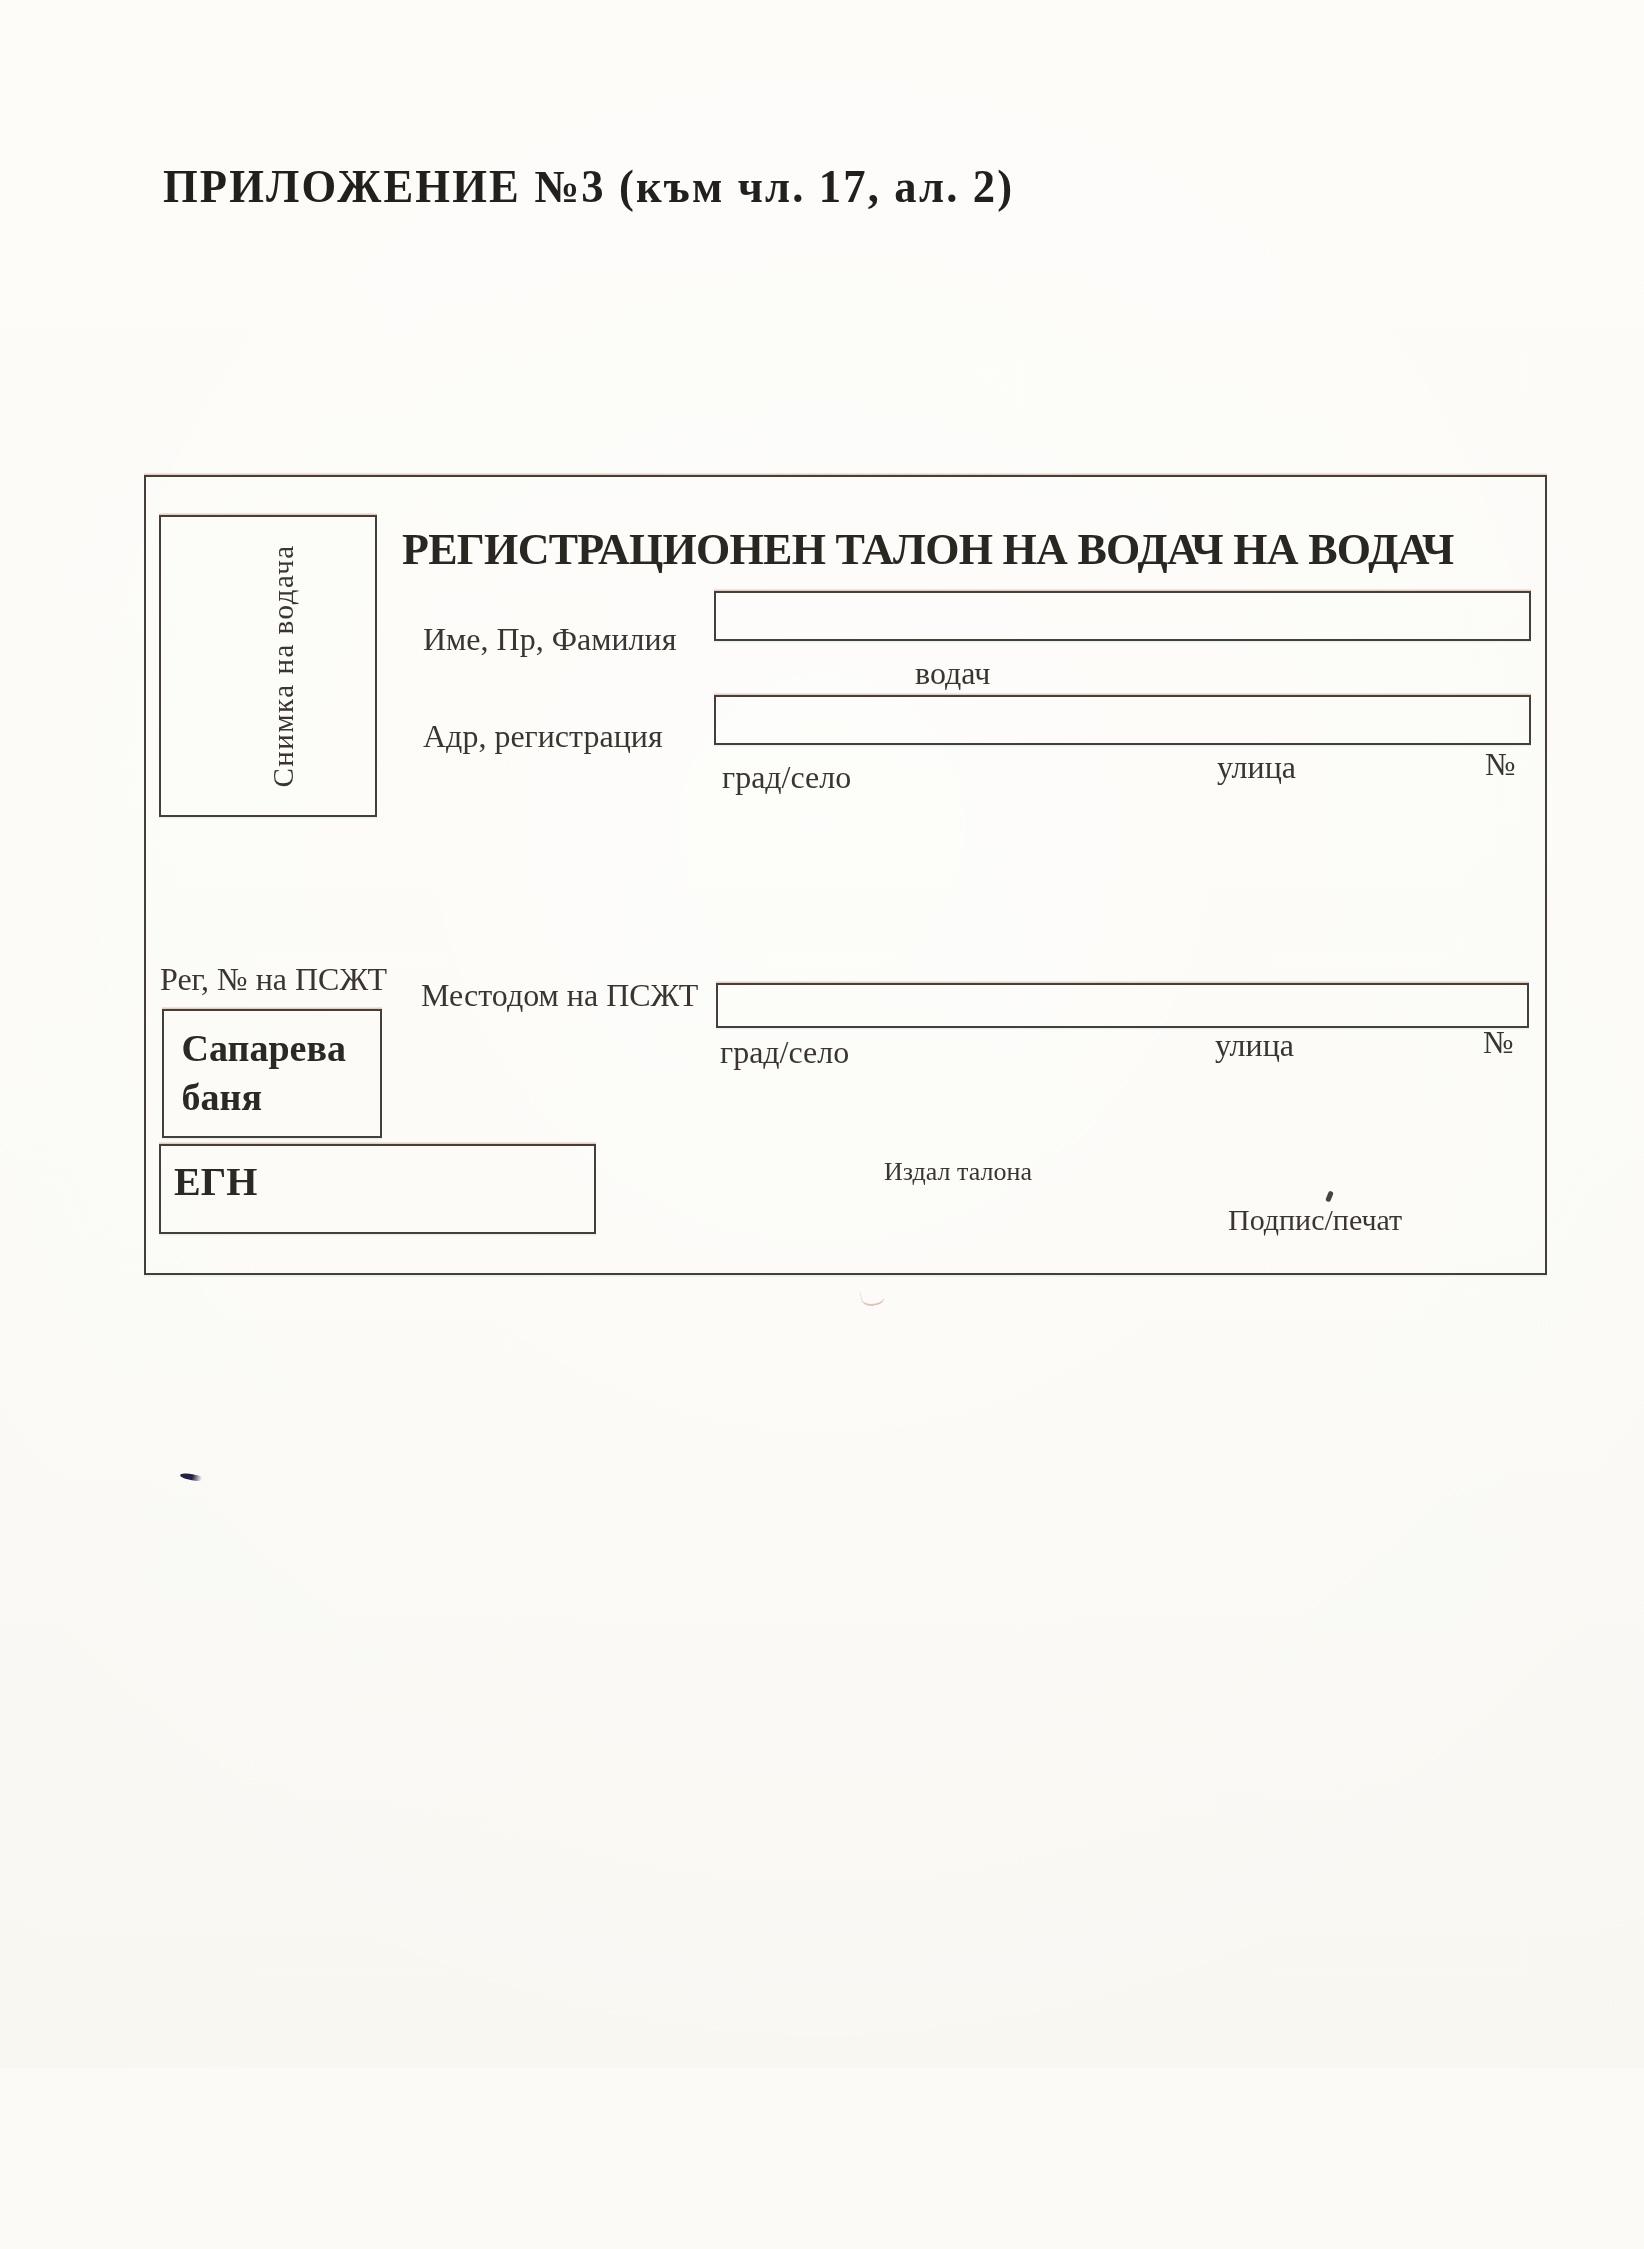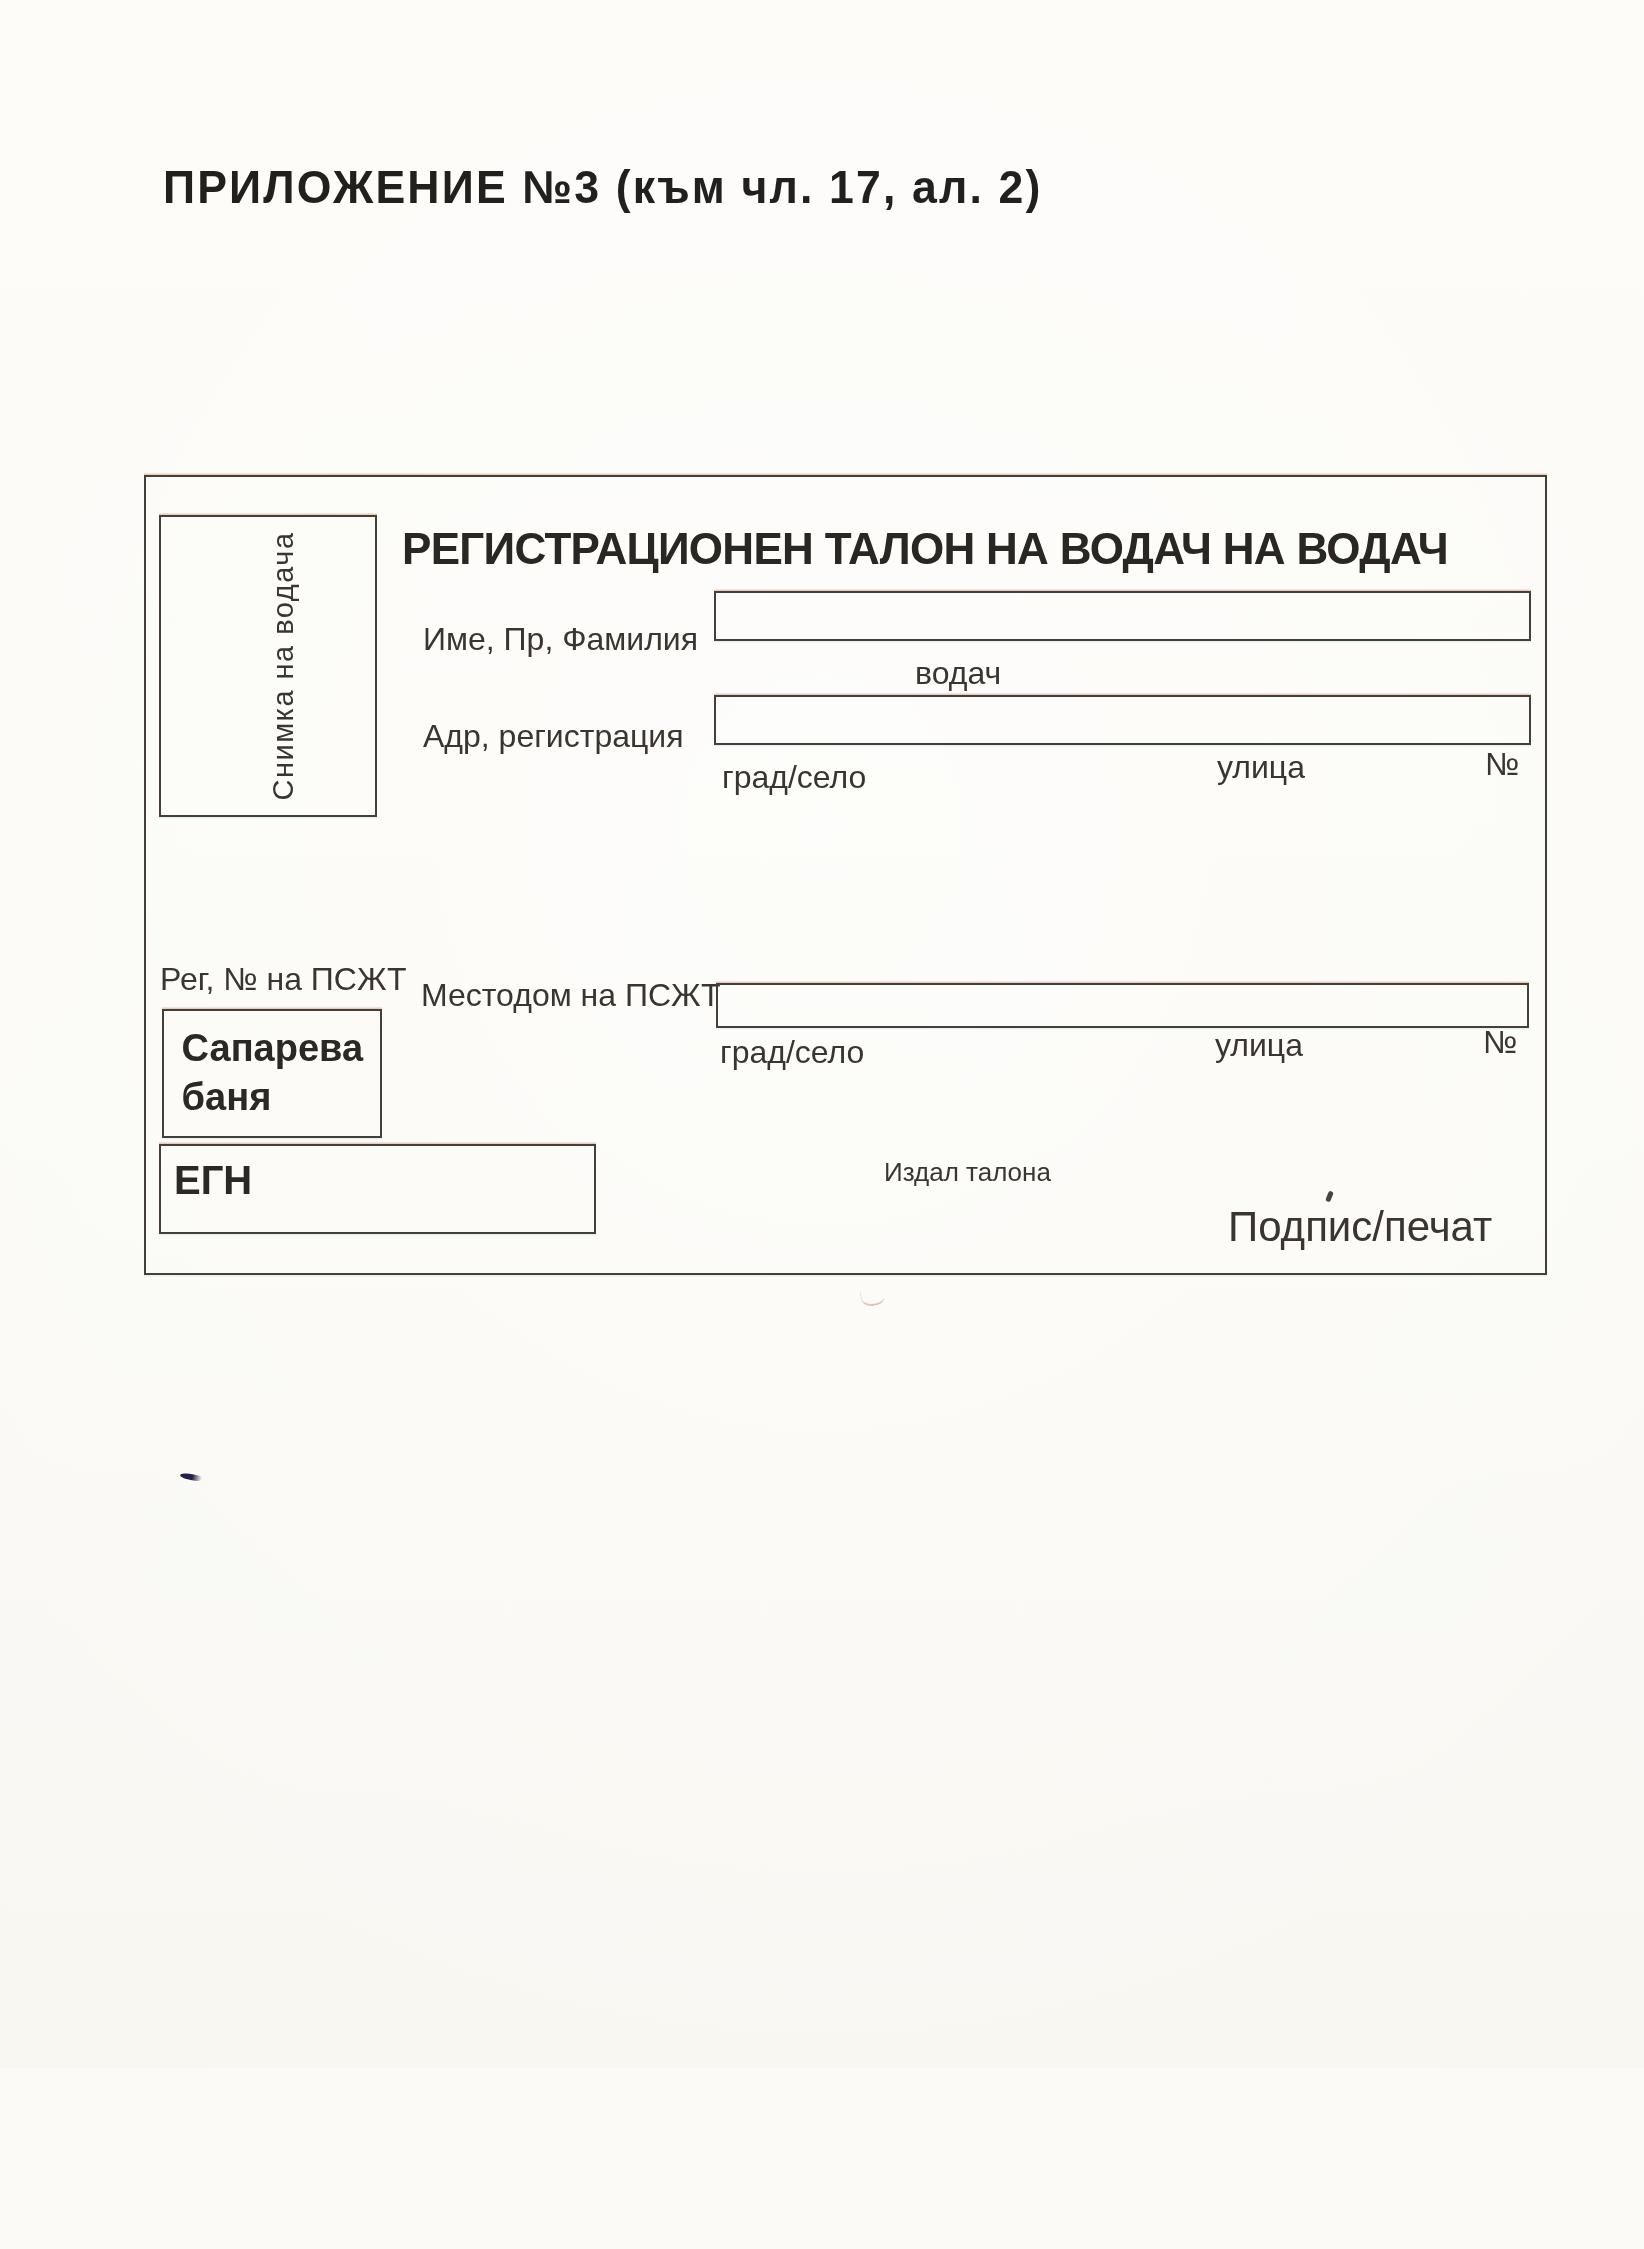--- a/index.html
+++ b/index.html
@@ -9,21 +9,21 @@
     --line:#453f39;
   }
   *{margin:0;padding:0;box-sizing:border-box;}
   html,body{background:var(--paper);}
   .page{
     position:relative;
     width:1644px;height:2068px;
     background:
       radial-gradient(ellipse 140% 120% at 50% 40%, rgba(255,255,255,.55), rgba(0,0,0,0) 70%),
       linear-gradient(180deg,#fcfbf7 0%, #faf9f4 55%, #f8f6f0 100%);
-    font-family:Liberation Sans, sans-serif;
+    font-family:Liberation Serif, serif;
     color:var(--ink);
     overflow:hidden;
   }
   .page-title{
     position:absolute;left:163px;top:160px;
     font-size:46px;font-weight:700;letter-spacing:2.2px;
     color:#221f1c;
     transform:scaleX(.97);transform-origin:left top;
     white-space:nowrap;
   }
@@ -73,21 +73,21 @@
     left:16px;top:532px;width:220px;height:129px;
     padding:13px 7.3px 0 17.6px;
     font-size:38px;font-weight:700;line-height:1.28;color:#2c2823;
   }
   .egn-box{
     left:13px;top:667px;width:437px;height:90px;
     padding:11.7px 0 0 13px;
     font-size:40px;font-weight:700;color:#2c2823;
   }
   .issued-label{left:738px;top:680px;font-size:26px;}
-  .signature-label{left:1082px;top:726px;font-size:42px;}
+  .signature-label{left:1082px;top:726px;font-size:30px;}
   .sig-dot{
     position:absolute;left:1181px;top:714px;width:5.1px;height:11px;
     background:#4a443e;border-radius:2.9px;transform:rotate(22deg);
   }
   
   .pen-mark{
     position:absolute;left:180px;top:1474px;width:22px;height:5.9px;
     background:linear-gradient(90deg,#241f45 55%, rgba(36,31,69,0));
     border-radius:70% 30% 50% 50%;
     transform:rotate(12deg);

